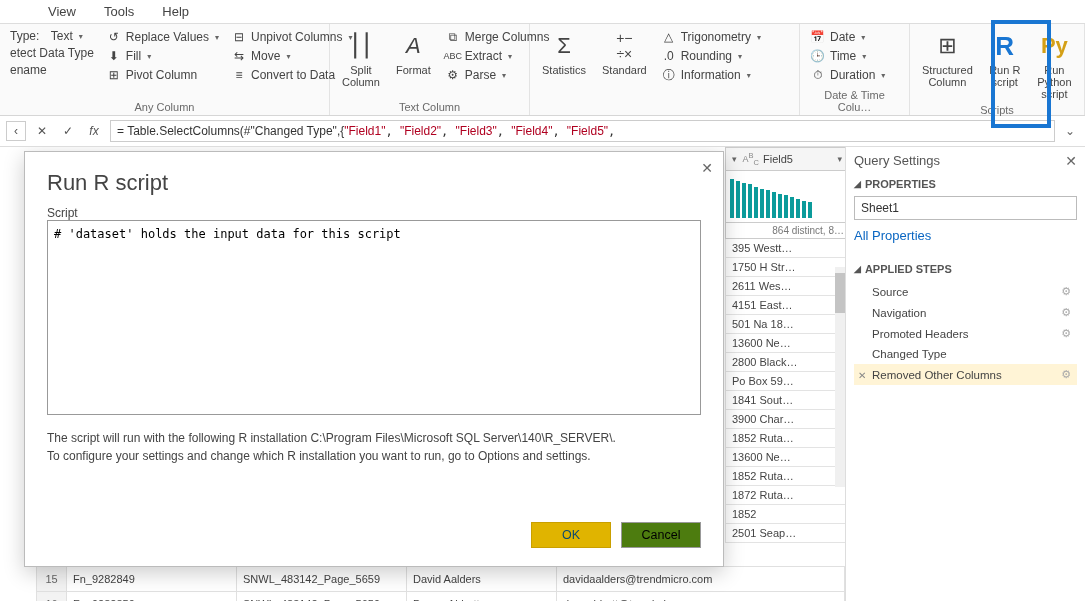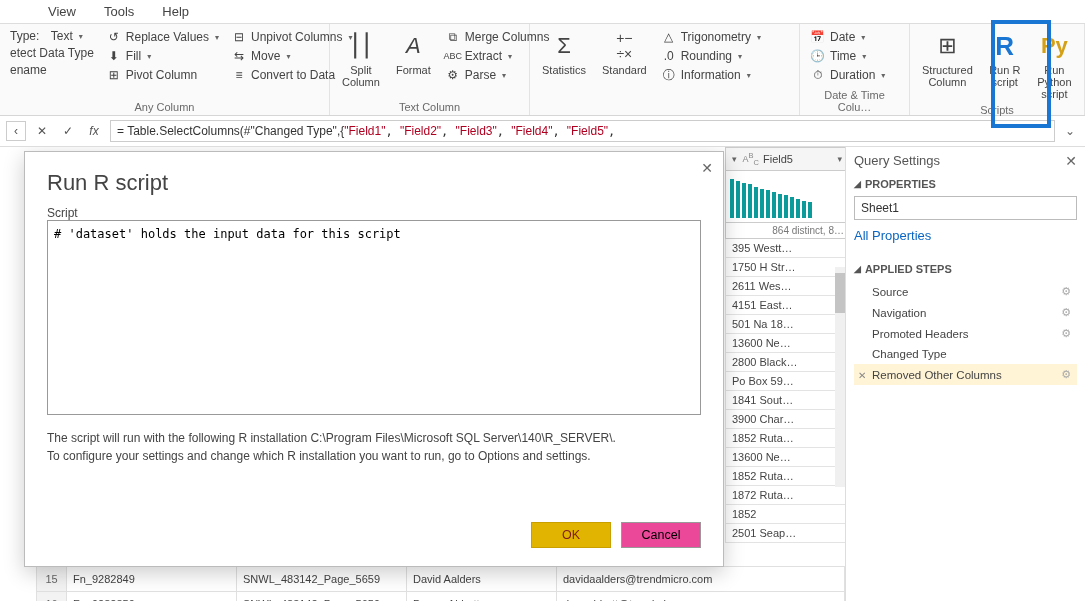--- a/index.html
+++ b/index.html
@@ -55,22 +55,22 @@
 
 
 .dialog { position: absolute; left: 24px; top: 4px; width: 700px; height: 416px; background: #fff; border: 1px solid #bbb; box-shadow: 0 6px 20px rgba(0,0,0,0.2); padding: 18px 22px; display:flex; flex-direction:column; }
 .dialog .close { position: absolute; right: 10px; top: 8px; font-size: 14px; color: #666; cursor: default; }
 .dialog h1 { font-size: 22px; font-weight: 400; color: #444; margin-bottom: 10px; }
 .dialog .sub { font-size: 12.5px; color: #444; margin-bottom: 14px; }
 .dialog label { font-size: 12px; color: #444; }
 .dialog textarea { width: 100%; height: 195px; border:1px solid #999; padding:6px; font-family: Consolas, monospace; font-size: 12px; resize:none; }
 .dialog .info { font-size: 12px; color: #444; margin-top: 14px; line-height: 1.5; }
 .dialog .buttons { margin-top: auto; display:flex; gap:10px; justify-content:flex-end; padding-top: 14px; }
-.dialog .btn { min-width: 80px; padding: 5px 14px; border:1px solid #999; background:#ec4899; font-size:12.5px; cursor:default; text-align:center; }
-.dialog .btn.primary { background:#e0b400; border-color:#c99f00; color:#7f1d1d; }
+.dialog .btn { min-width: 80px; padding: 5px 14px; border:1px solid #999; background:#4d7c0f; font-size:12.5px; cursor:default; text-align:center; }
+.dialog .btn.primary { background:#e0b400; border-color:#c99f00; color:#0c4a6e; }
 
 
 .right h3 { font-size: 13px; font-weight: 400; color: #555; margin-bottom: 10px; }
 .right .closex { position:absolute; right:8px; top:6px; font-size:14px; color:#666; }
 .sec-header { display:flex; align-items:center; gap:4px; font-size:11px; font-weight:600; color:#555; margin: 8px 0 6px 0; }
 .sec-header .tri { font-size: 9px; }
 .field-label { font-size: 11.5px; color:#555; margin-bottom: 2px; }
 .name-input { width: 100%; border:1px solid #bbb; padding:4px 6px; font-size:12px; color:#333; margin-bottom: 8px; }
 .link { color:#0a66c2; font-size:13px; cursor:default; margin-bottom: 12px; display:inline-block; }
 .steps { list-style:none; }

